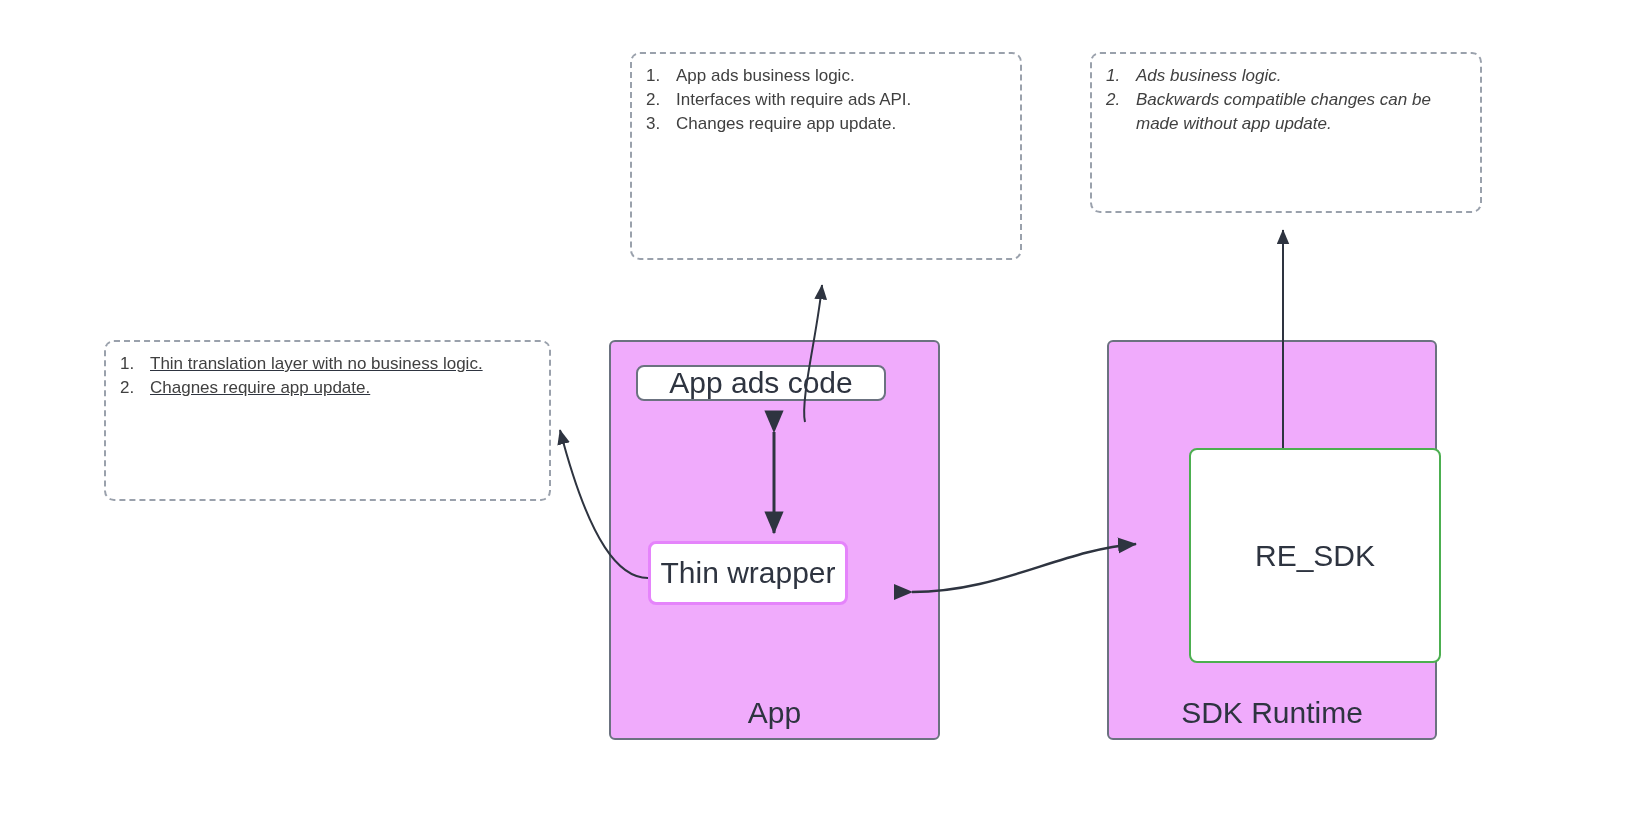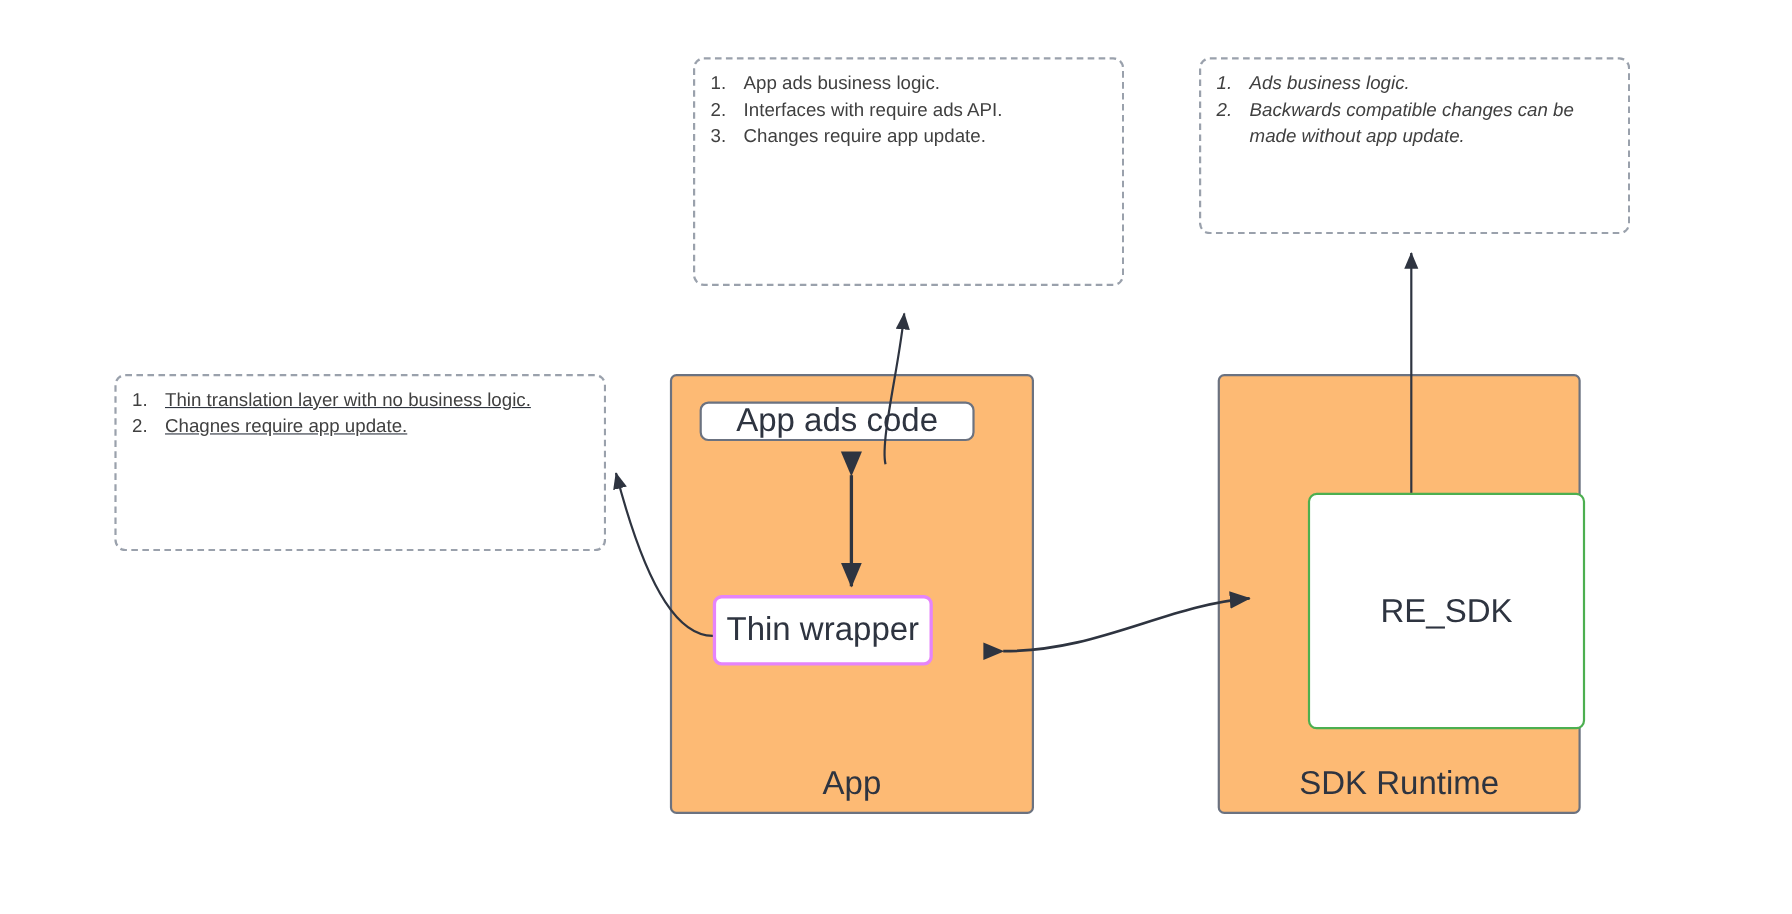--- a/index.html
+++ b/index.html
@@ -45,21 +45,21 @@
     content: counter(calloutitem) ".";
     position: absolute;
     left: 0;
     top: 0;
   }
   .container-box {
     position: absolute;
     border: 2px solid #6b7280;
     border-radius: 6px;
     box-sizing: border-box;
-    background: #fdba74;
+    background: #f0abfc;
   }
   .container-label {
     position: absolute;
     bottom: 8px;
     left: 0;
     right: 0;
     text-align: center;
     font-size: 30px;
     color: #2e3440;
   }

